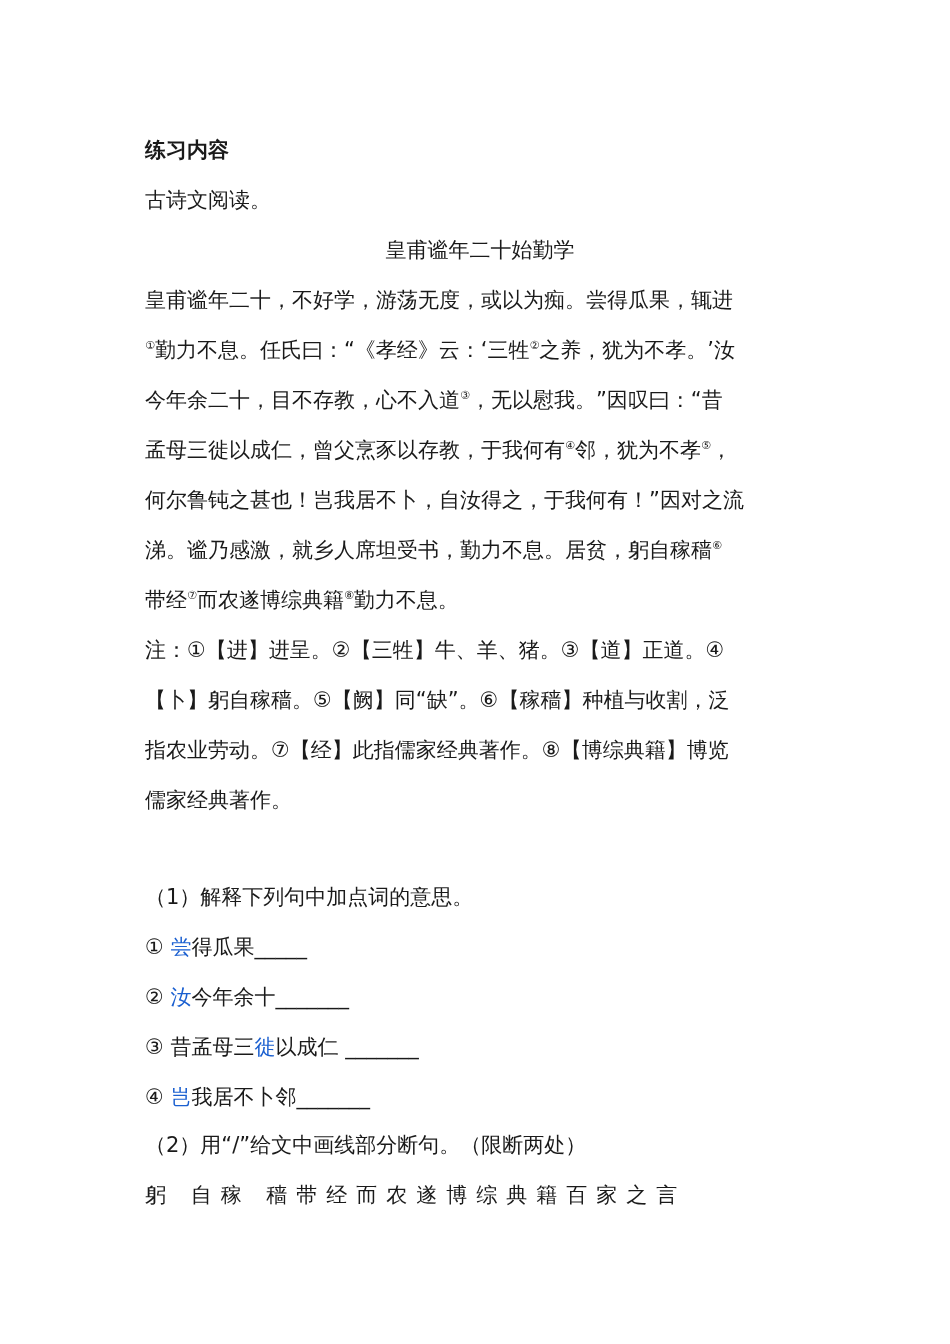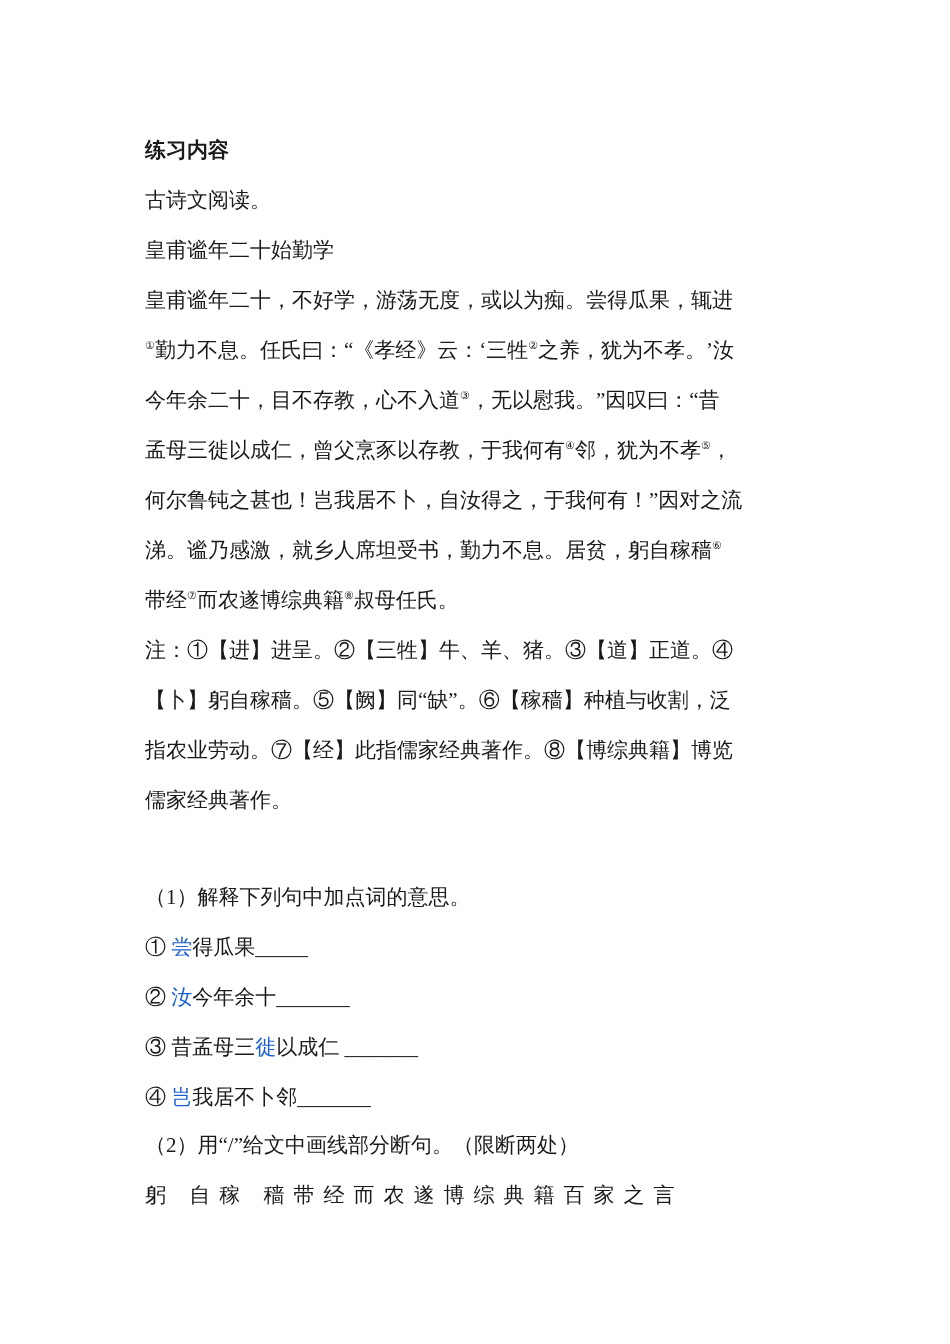--- a/index.html
+++ b/index.html
@@ -1,40 +1,40 @@
 <!DOCTYPE html>
 <html><head>
 <meta charset="utf-8">
 <style>
   html, body { margin:0; padding:0; background:#ffffff; }
   body { width:950px; height:1344px; position:relative; overflow:hidden;
          font-family:"DejaVu Sans","Liberation Sans",sans-serif; color:#1a1a1a; }
   .page { position:absolute; left:145px; top:0; width:670px; }
-  .line { position:absolute; left:0; white-space:nowrap; font-size:21px; line-height:30px;font-family:Liberation Serif, serif; }
+  .line { position:absolute; left:0; white-space:nowrap; font-size:21px; line-height:30px; }
   .heading { font-weight:bold; font-size:21px; }
-  .title { left:0; width:670px; text-align:left; }
+  .title { left:0; width:670px; text-align:center; }
   .hl { color:#1a5fd0; }
   sup.fn { font-size:11px; vertical-align:8px; line-height:0; }
   .spaced { letter-spacing:9px; }
 </style>
 </head>
 <body>
 
 <div class="page">
   <div class="line heading" style="top:135px">练习内容</div>
   <div class="line" style="top:185px">古诗文阅读。</div>
   <div class="line title" style="top:235px">皇甫谧年二十始勤学</div>
 
   <div class="line" style="top:285px"><span>皇甫谧年二十，不好学，游荡无度，或以为痴。尝得瓜果，辄进</span></div>
   <div class="line" style="top:335px"><sup class="fn">①</sup><span>勤力不息。任氏曰：“《孝经》云：‘三牲</span><sup class="fn">②</sup><span>之养，犹为不孝。’汝</span></div>
   <div class="line" style="top:385px"><span>今年余二十，目不存教，心不入道</span><sup class="fn">③</sup><span>，无以慰我。”因叹曰：“昔</span></div>
   <div class="line" style="top:435px"><span>孟母三徙以成仁，曾父烹豕以存教，于我何有</span><sup class="fn">④</sup><span>邻，犹为不孝</span><sup class="fn">⑤</sup><span>，</span></div>
   <div class="line" style="top:485px"><span>何尔鲁钝之甚也！岂我居不卜，自汝得之，于我何有！”因对之流</span></div>
   <div class="line" style="top:535px"><span>涕。谧乃感激，就乡人席坦受书，勤力不息。居贫，躬自稼穑</span><sup class="fn">⑥</sup></div>
-  <div class="line" style="top:585px"><span>带经</span><sup class="fn">⑦</sup><span>而农遂博综典籍</span><sup class="fn">⑧</sup><span>叔母任氏。</span></div>
+  <div class="line" style="top:585px"><span>带经</span><sup class="fn">⑦</sup><span>而农遂博综典籍</span><sup class="fn">⑧</sup><span>勤力不息。</span></div>
 
   <div class="line" style="top:635px">注：①【进】进呈。②【三牲】牛、羊、猪。③【道】正道。④</div>
   <div class="line" style="top:685px">【卜】躬自稼穑。⑤【阙】同“缺”。⑥【稼穑】种植与收割，泛</div>
   <div class="line" style="top:735px">指农业劳动。⑦【经】此指儒家经典著作。⑧【博综典籍】博览</div>
   <div class="line" style="top:785px">儒家经典著作。</div>
 
   <div class="line" style="top:882px">（1）解释下列句中加点词的意思。</div>
   <div class="line" style="top:932px"><span>①</span> <span class="hl">尝</span><span>得瓜果_____</span></div>
   <div class="line" style="top:982px"><span>②</span> <span class="hl">汝</span><span>今年余十_______</span></div>
   <div class="line" style="top:1032px"><span>③</span> <span>昔孟母三</span><span class="hl">徙</span><span>以成仁 _______</span></div>

